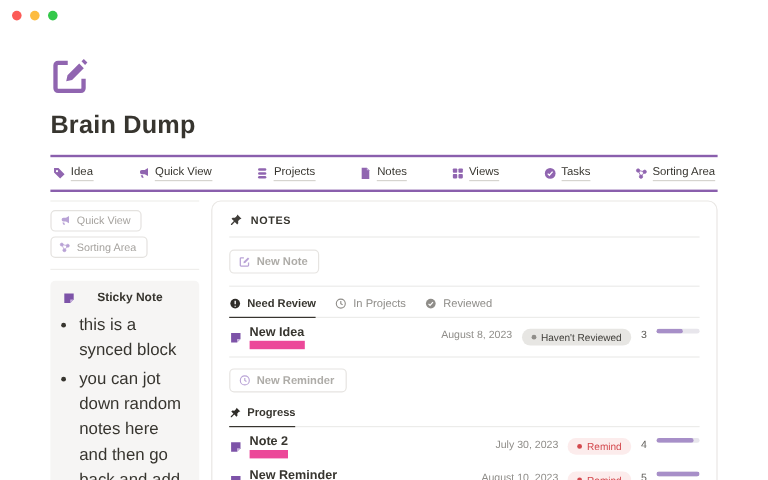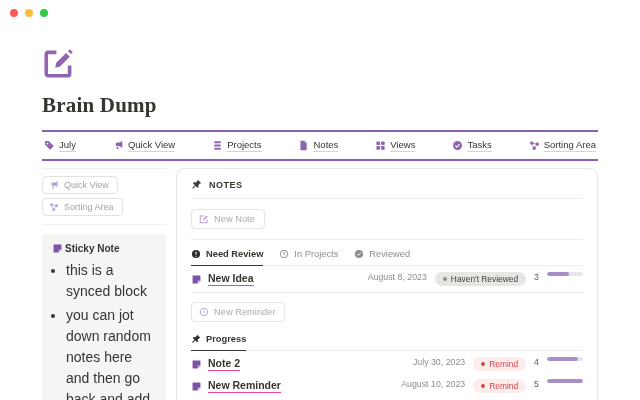--- a/index.html
+++ b/index.html
@@ -2,61 +2,61 @@
 <html><head>
 <meta charset="utf-8">
 <style>
   * { margin:0; padding:0; box-sizing:border-box; }
   html,body { width:640px; height:400px; overflow:hidden; background:#fff;
     font-family:"Liberation Sans", sans-serif; color:#37352f; }
   .traffic { position:absolute; top:9px; left:10px; display:flex; gap:7px; }
   .traffic span { width:8px; height:8px; border-radius:50%; display:block; }
   .content { padding:0 42px; }
   .page-icon { margin-top:46px; width:34px; height:34px; color:#9065b0; }
-  .page-title { margin-top:13px; font-size:21px; font-weight:700; letter-spacing:.2px;font-family:Liberation Serif, serif; }
+  .page-title { margin-top:13px; font-size:21px; font-weight:700; letter-spacing:.2px; }
   .purple-hr { margin-top:12px; height:2px; background:#8a5fad; border:none; }
   .nav { display:flex; justify-content:space-between; align-items:center; padding:7px 2px; }
   .nav-item { display:inline-flex; align-items:center; gap:4px; cursor:pointer; }
   .nav-item .ic { width:11px; height:11px; color:#9065b0; display:inline-flex; }
   .nav-item .lbl { font-size:9.5px; color:#37352f; border-bottom:1px solid #d6d4cf; padding-bottom:1px; }
   .cols { display:flex; gap:10px; margin-top:7px; align-items:flex-start; }
   
   .sidebar { width:124px; flex:none; }
   .side-btn-group { border-top:1px solid #efeeec; border-bottom:1px solid #efeeec; padding:7px 0 8px; }
   .side-btn { display:inline-flex; align-items:center; gap:5px; border:1px solid #e4e2df; border-radius:4px;
     padding:3px 8px 3px 6px; font-size:9px; color:#a6a39f; background:#fff; cursor:pointer; margin-bottom:4px; }
   .side-btn .ic { width:10px; height:10px; color:#b9a3d6; display:inline-flex; }
   .sticky-card { margin-top:9px; background:#f6f5f4; border-radius:4px; padding:9px 10px 10px; }
-  .sticky-head { display:flex; align-items:center; gap:2px; }
+  .sticky-head { display:flex; align-items:center; gap:18px; }
   .sticky-head .ic { width:11px; height:11px; display:inline-flex; }
   .sticky-head .t { font-size:10px; font-weight:700; }
   .sticky-card ul { margin:6px 0 0 14px; }
   .sticky-card li { font-size:14px; line-height:1.5; margin-bottom:3px; }
   .sticky-div { border:none; border-top:1px dashed #dcdad6; margin:7px 0 7px; }
   .sticky-footer { font-size:9.3px; color:#9c9a96; line-height:1.45; }
   
   .main { flex:1; min-width:0; }
   .card { border:1px solid #e9e7e4; border-radius:8px; padding:10px 14px 12px; background:#fff; }
   .sec-head { display:flex; align-items:center; gap:7px; padding-bottom:8px; border-bottom:1px solid #ececea; }
   .sec-head .ic { width:11px; height:11px; color:#403e3a; display:inline-flex; }
   .sec-head .t { font-size:9px; font-weight:700; letter-spacing:.5px; }
   .ghost-btn { display:inline-flex; align-items:center; gap:5px; border:1px solid #e6e4e1; border-radius:4px;
-    padding:4px 9px 4px 7px; font-size:9.3px; color:#aeaca8; background:#fff; cursor:pointer; margin:10px 0; }
+    padding:4px 9px 4px 7px; font-size:9.3px; color:#aeaca8; background:#fff; cursor:pointer; margin:10px 0;font-weight:bold; }
   .ghost-btn .ic { width:10px; height:10px; color:#b9a3d6; display:inline-flex; }
   .thin-hr { border:none; border-top:1px solid #ececea; }
   .tabs { display:flex; gap:16px; margin-top:9px; border-bottom:1px solid #ececea; }
   .tab { display:inline-flex; align-items:flex-end; gap:5px; font-size:9.3px; color:#8f8d89;
     padding-bottom:6px; cursor:pointer; }
   .tab .ic { width:10px; height:10px; display:inline-flex; color:#8f8d89; }
   .tab.active { color:#37352f; font-weight:700; border-bottom:1.5px solid #37352f; margin-bottom:-1px; }
   .tab.active .ic { color:#2f2d29; }
   .row { display:flex; align-items:center; justify-content:space-between; padding:6px 0; }
   .row-left { display:flex; align-items:center; gap:6px; min-width:0; }
   .row-left .ic { width:11px; height:11px; display:inline-flex; }
-  .row-title { font-size:10.5px; font-weight:700; border-bottom:1px solid #ec4899; padding-bottom:1px; cursor:pointer; }
+  .row-title { font-size:10.5px; font-weight:700; border-bottom:7px solid #ec4899; padding-bottom:1px; cursor:pointer; }
   .row-right { display:flex; gap:8px; }
   .date { font-size:8.8px; color:#8f8d89; white-space:nowrap; }
   .pill { display:inline-flex; align-items:center; gap:4px; border-radius:9px; padding:2px 8px; font-size:8.4px; white-space:nowrap; }
   .pill .dot { width:4px; height:4px; border-radius:50%; display:inline-block; }
   .pill.gray { background:#e7e6e3; color:#42403c; }
   .pill.gray .dot { background:#908e8a; }
   .pill.red { background:#fcecec; color:#d3484d; }
   .pill.red .dot { background:#d3484d; }
   .count { font-size:8.8px; color:#5e5c58; }
   .bar { width:36px; height:4px; border-radius:2px; background:#e8e6ec; overflow:hidden; display:inline-block; }
@@ -86,21 +86,21 @@
 
   <hr class="purple-hr">
 
   <div class="nav">
     <span class="nav-item">
       <span class="ic">
           <svg viewBox="0 0 16 16" fill="currentColor">
             <path fill-rule="evenodd" d="M1.5 1.5h5.4L14.3 8.9 8.9 14.3 1.5 6.9V1.5zm3.6 2.4a1.35 1.35 0 1 0 0 2.7 1.35 1.35 0 0 0 0-2.7z"></path>
           </svg>
         </span>
-      <span class="lbl">July</span>
+      <span class="lbl">Idea</span>
     </span>
     <span class="nav-item">
       <span class="ic">
           <svg viewBox="0 0 16 16" fill="currentColor">
             <path d="M13.6 1.6v9.6l-4-2.2H6.1A2.3 2.3 0 0 1 3.8 6.7v-.6a2.3 2.3 0 0 1 2.3-2.3h3.5l4-2.2zM4.7 10.1h2.5l1.1 3.3H6.2l-1.5-3.3z"></path>
           </svg>
         </span>
       <span class="lbl">Quick View</span>
     </span>
     <span class="nav-item">

